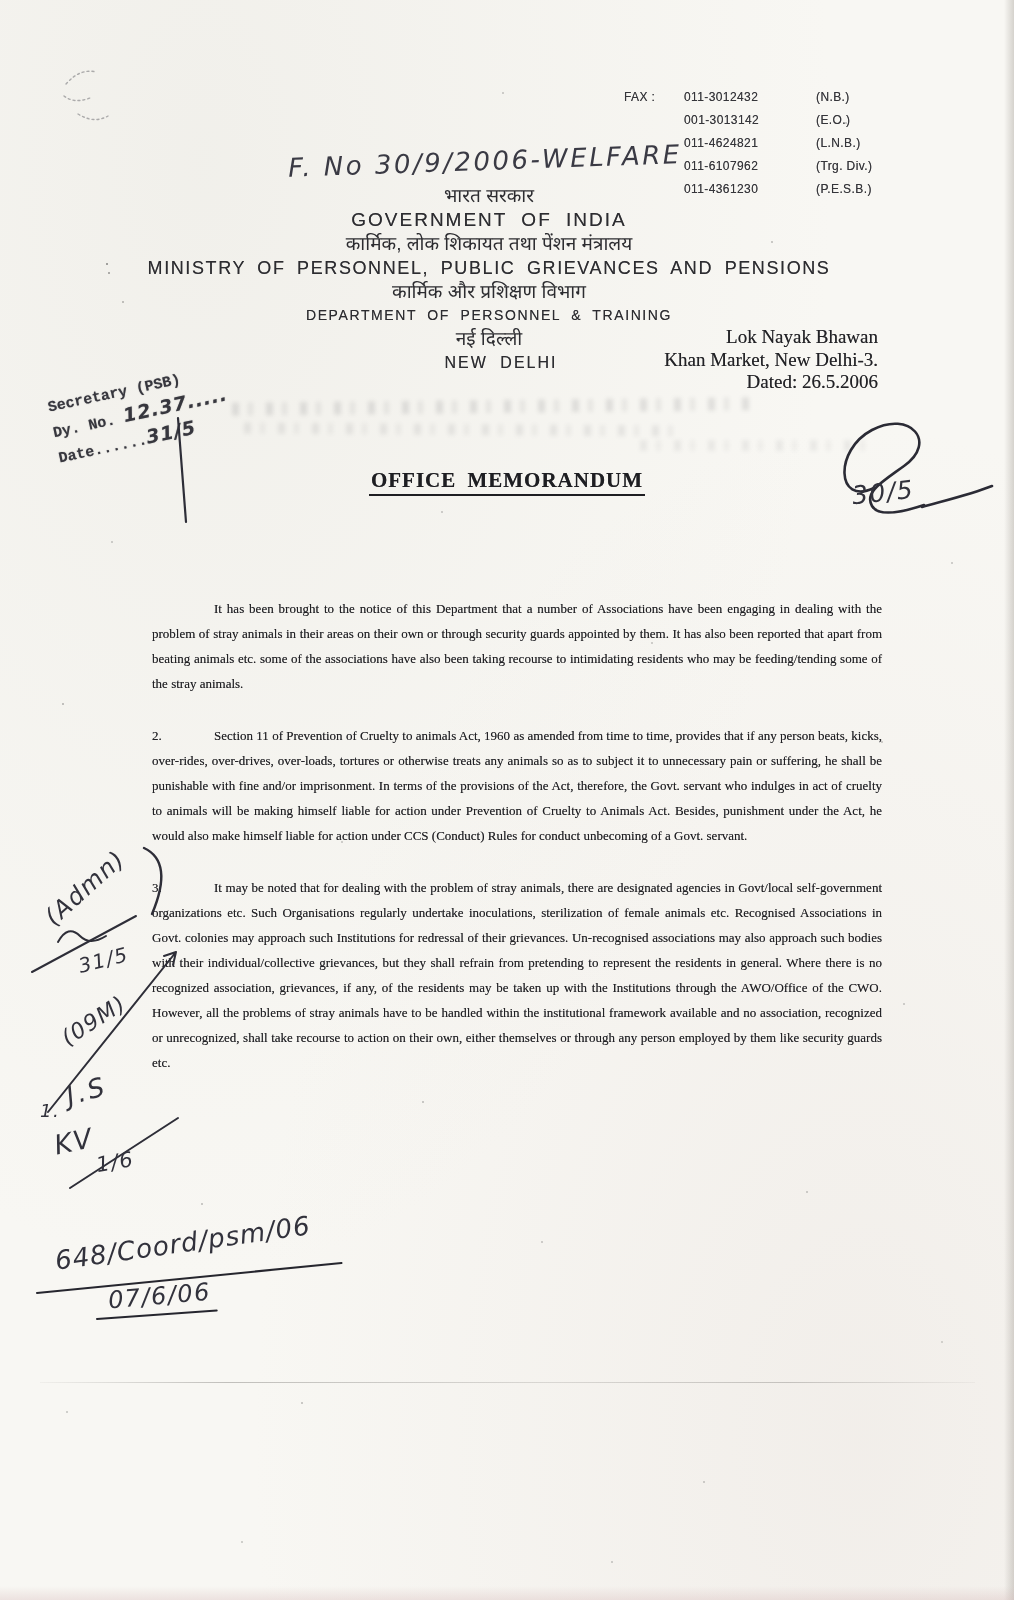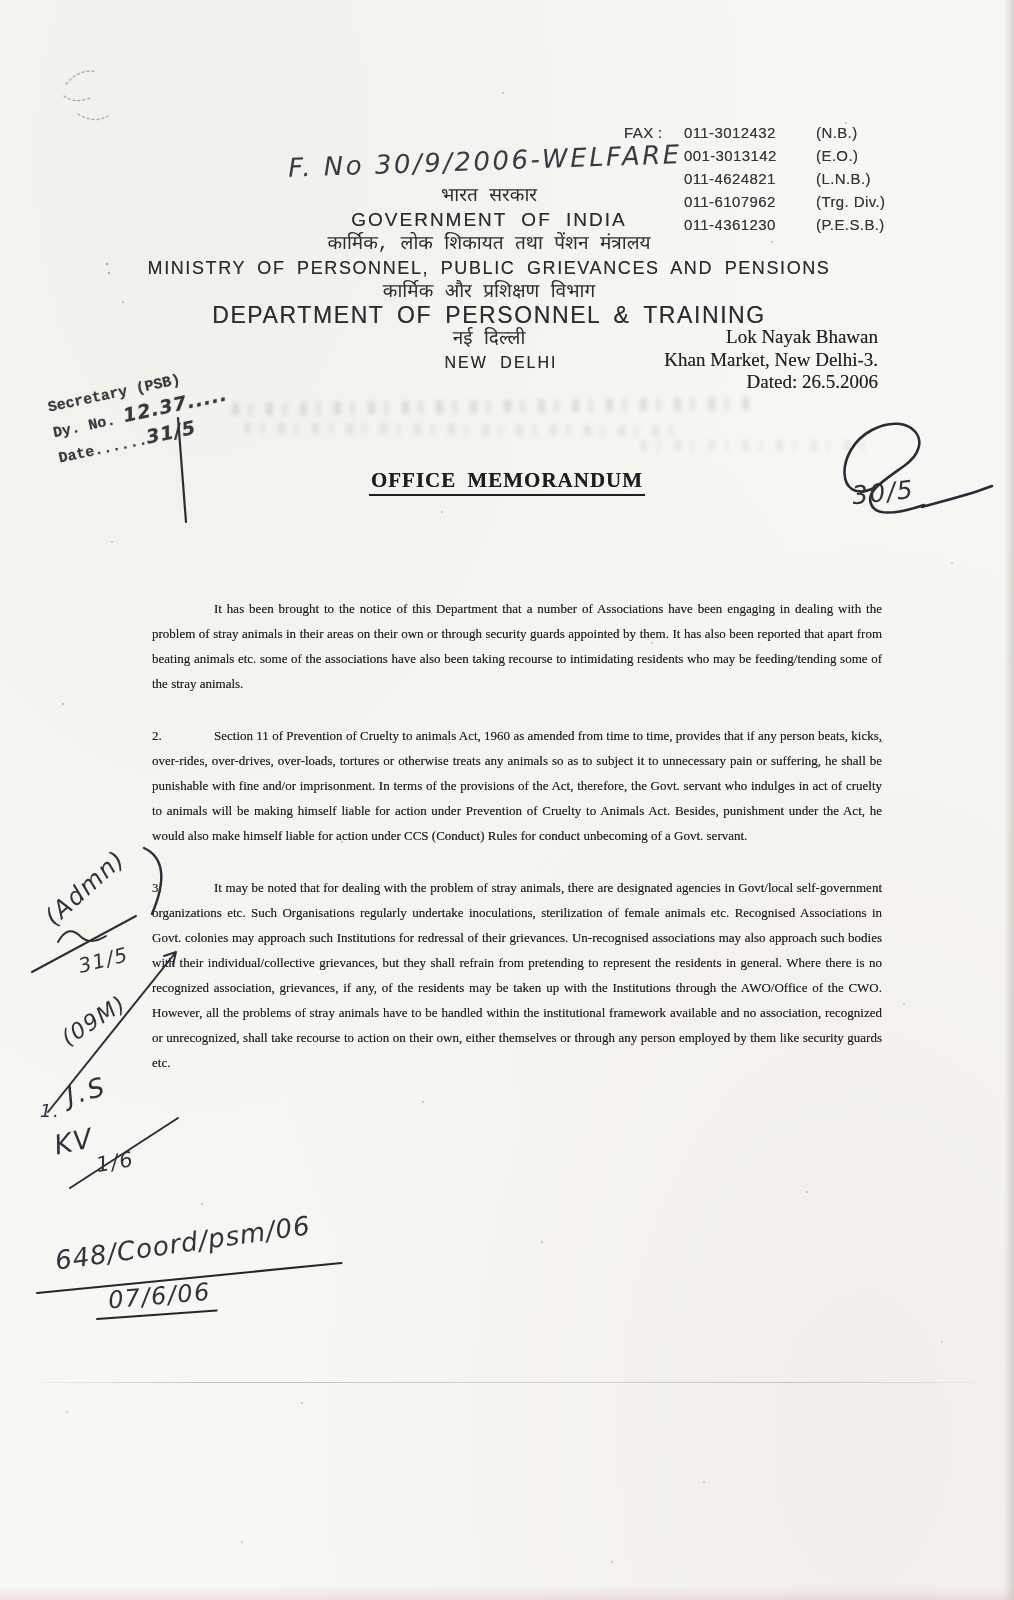--- a/index.html
+++ b/index.html
@@ -30,35 +30,35 @@
       771px 241px rgba(70,70,70,.35), 881px 741px rgba(70,70,70,.3), 341px 841px rgba(70,70,70,.3),
       241px 1541px rgba(70,70,70,.3), 941px 1341px rgba(70,70,70,.25), 541px 1241px rgba(70,70,70,.3),
       106px 263px rgba(60,60,60,.6), 108px 272px rgba(60,60,60,.5), 441px 511px rgba(70,70,70,.3),
       611px 1561px rgba(70,70,70,.3), 806px 1191px rgba(70,70,70,.3), 66px 1411px rgba(70,70,70,.3);}
   .smudge{filter:blur(2px);opacity:.3;background:repeating-linear-gradient(to right, rgba(90,90,95,.5) 0 7px, transparent 7px 16px, rgba(90,90,95,.35) 16px 21px, transparent 21px 34px);}
   .smudge1{left:232px;top:400px;width:520px;height:13px;transform:rotate(-.6deg);}
   .smudge2{left:244px;top:424px;width:430px;height:11px;transform:rotate(.4deg);opacity:.22;}
   .smudge3{left:640px;top:440px;width:230px;height:11px;opacity:.18;}
   
   .fax{left:624px;top:86px;display:grid;grid-template-columns:60px 132px auto;
-    font-family:"Liberation Sans", sans-serif;font-size:15px;line-height:23px;color:#35353a;
-    letter-spacing:.4px;text-shadow:0 0 .6px rgba(50,50,55,.65);margin-top:35px;}
+    font-family:"Liberation Sans", sans-serif;font-size:12px;line-height:23px;color:#35353a;
+    letter-spacing:.4px;text-shadow:0 0 .6px rgba(50,50,55,.65);}
   .fax .lbl{grid-column:1;}
   .fax .num{grid-column:2;}
   .fax .dep{grid-column:3;}
   
   .hand{font-family:"DejaVu Sans", sans-serif;font-style:italic;color:#32323c;letter-spacing:1.5px;}
   .fileno{left:288px;top:146px;font-size:26px;transform:rotate(-2deg);letter-spacing:2.5px;color:#3a3a44;}
   
   .hdr{left:0;top:184px;width:978px;text-align:center;color:#2c2c30;}
-  .hdr .hi{font-family:Liberation Mono, monospace;font-size:19px;line-height:24px;}
+  .hdr .hi{font-family:Liberation Sans, sans-serif;font-size:19px;line-height:24px;}
   .hdr .en{font-family:"Liberation Sans", sans-serif;letter-spacing:1.6px;word-spacing:5px;text-shadow:0 0 .6px rgba(44,44,48,.6);}
   .hdr .en1{font-size:19px;line-height:24px;letter-spacing:2px;word-spacing:7px;}
   .hdr .en2{font-size:18px;line-height:24px;}
-  .hdr .en3{font-size:23px;line-height:23px;}
+  .hdr .en3{font-size:14px;line-height:23px;}
   .hdr .en4{font-size:16px;line-height:24px;letter-spacing:2px;word-spacing:6px;padding-left:24px;}
   
   .addr{right:136px;top:326px;text-align:right;font-size:19px;line-height:22.5px;color:#222226;text-shadow:0 0 .5px rgba(34,34,38,.55);}
   
   .stamp{left:46px;top:398px;transform:rotate(-12deg);transform-origin:left top;
     font-family:"Liberation Mono", monospace;font-weight:bold;font-size:15px;line-height:22px;
     color:rgba(42,42,50,.88);text-shadow:0 0 1px rgba(42,42,50,.5);white-space:nowrap;}
   .stamp .bigv{font-family:"DejaVu Sans", sans-serif;font-style:italic;font-size:19px;letter-spacing:1px;}
   
   .memo-title{left:0;top:446px;width:1014px;text-align:center;}

